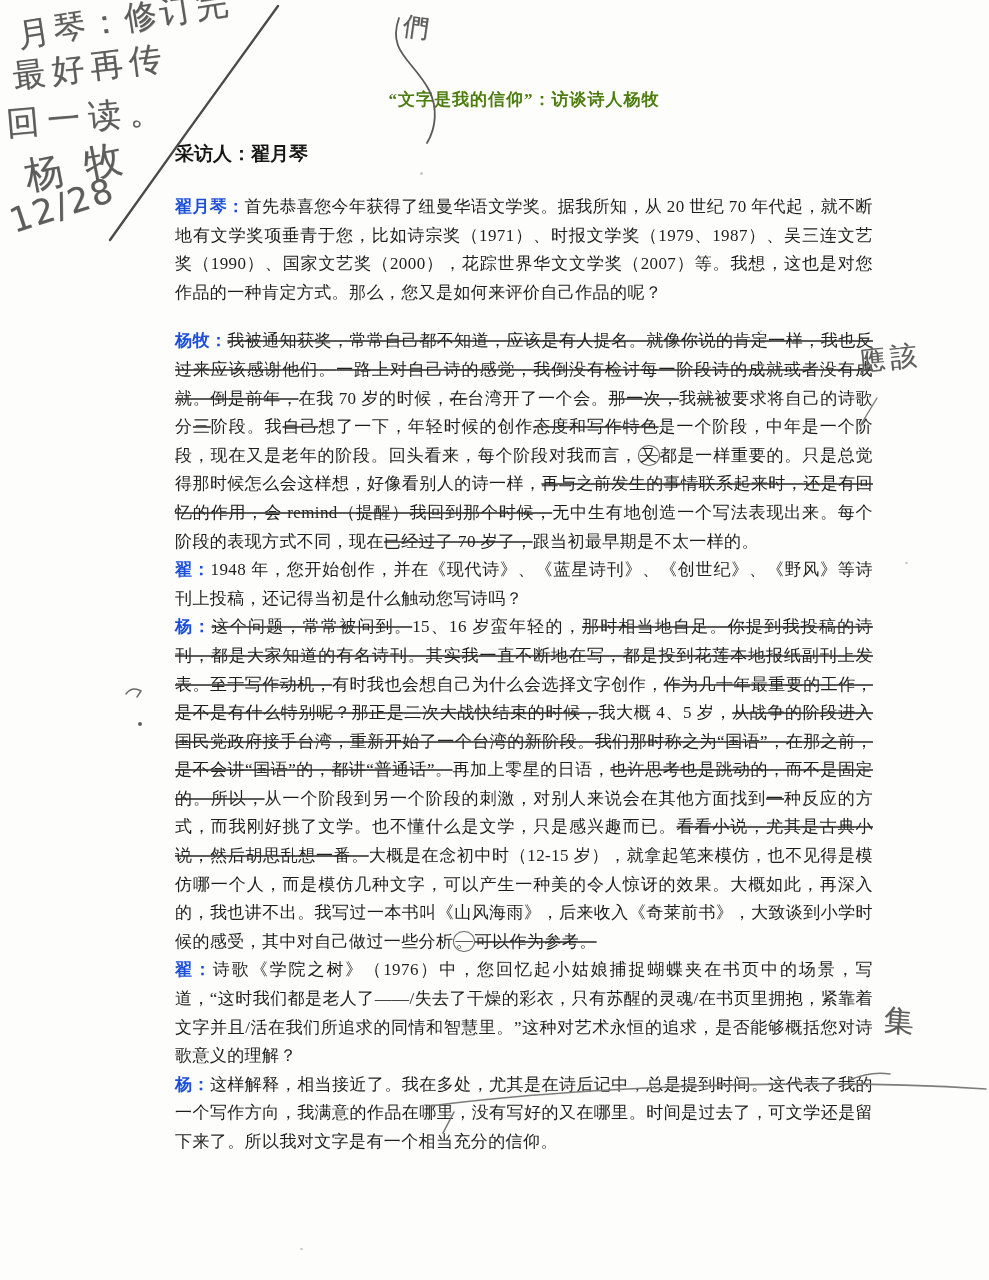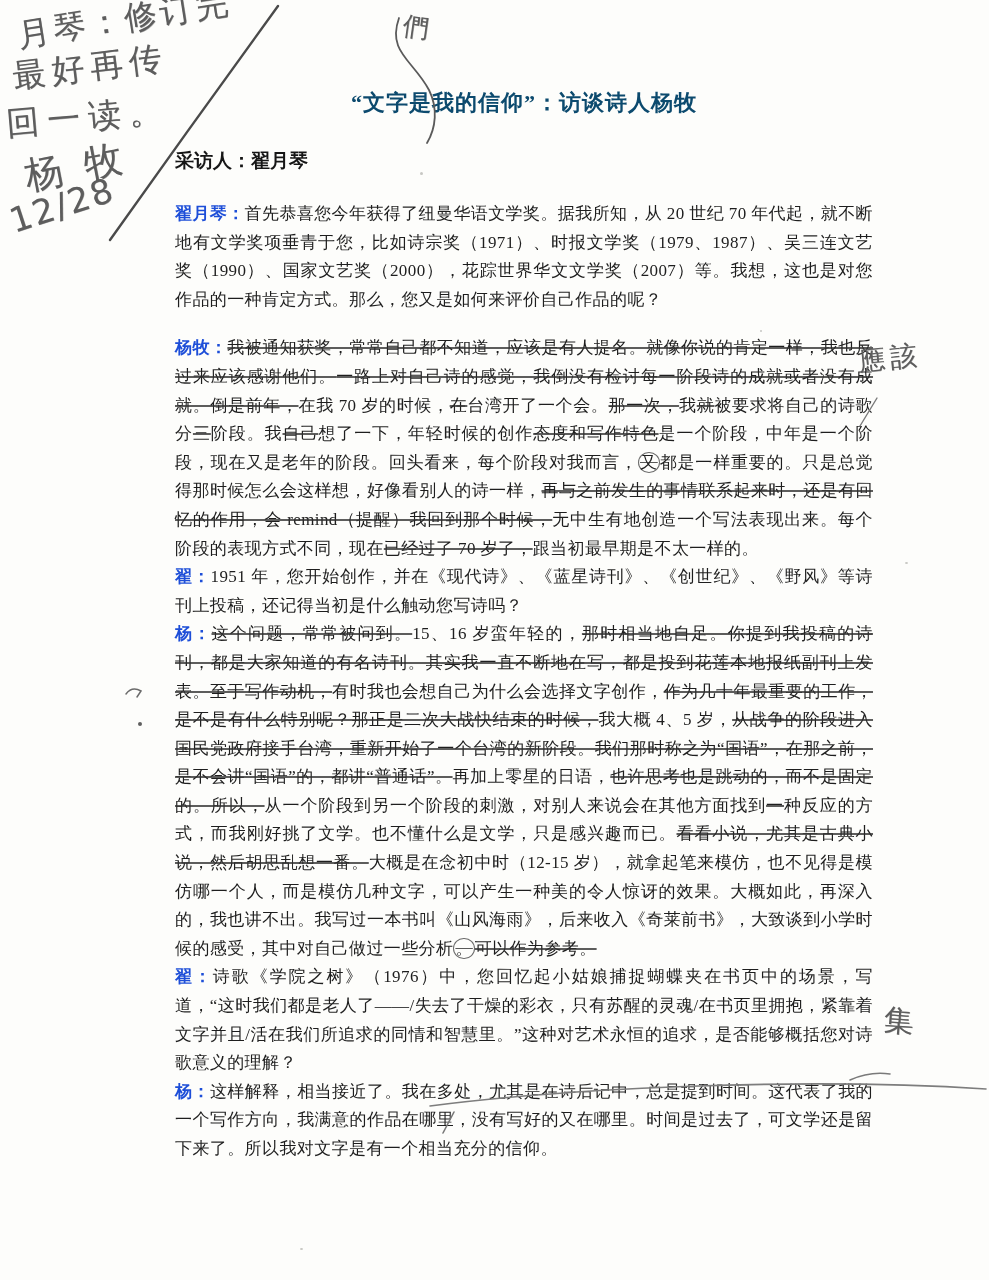--- a/index.html
+++ b/index.html
@@ -3,22 +3,22 @@
 <meta charset="utf-8">
 <style>
   html,body{margin:0;padding:0;background:#e8e8e6;}
   .page{
     position:relative;width:989px;height:1280px;margin:0 auto;
     background:#fdfdfb;overflow:hidden;
     font-family:"Liberation Serif","DejaVu Serif",serif;color:#1c1c1c;
   }
   .doc{position:absolute;left:175px;top:88px;width:698px;}
   .title{
-    margin:0 0 30px 0;text-align:center;font-size:22px;font-weight:bold;
-    letter-spacing:1px;color:#0c4a6e;
+    margin:0 0 30px 0;text-align:center;font-size:17px;font-weight:bold;
+    letter-spacing:1px;color:#4d7c0f;
   }
   .subtitle{
     margin:0 0 26px 0;font-size:19px;font-weight:bold;color:#161616;
   }
   .para{
     margin:0;font-size:17px;line-height:28.6px;text-align:justify;
     letter-spacing:0.4px;color:#1e1e1e;
   }
   .para.gap{margin-top:20px;}
   .speaker{font-weight:bold;color:#1d4ed8;}
@@ -55,21 +55,21 @@
 <body>
 
 <div class="page">
 
   <div class="doc">
     <h1 class="title">“文字是我的信仰”：访谈诗人杨牧</h1>
     <h2 class="subtitle">采访人：翟月琴</h2>
     <div>
         <p class="para"><span class="speaker">翟月琴：</span><span>首先恭喜您今年获得了纽曼华语文学奖。据我所知，从 20 世纪 70 年代起，就不断地有文学奖项垂青于您，比如诗宗奖（1971）、时报文学奖（1979、1987）、吴三连文艺奖（1990）、国家文艺奖（2000），花踪世界华文文学奖（2007）等。我想，这也是对您作品的一种肯定方式。那么，您又是如何来评价自己作品的呢？</span></p>
         <p class="para gap"><span class="speaker">杨牧：</span><span class="struck">我被通知获奖，常常自己都不知道，应该是有人提名。就像你说的肯定一样，我也反过来应该感谢他们。</span><span class="struck">一路上对自己诗的感觉，我倒没有检讨每一阶段诗的成就或者没有成就。倒是前年，</span><span>在我 70 岁的时候，</span><span class="struck">在</span><span>台湾开了一个会。</span><span class="struck">那一次，</span><span>我</span><span class="struck">就</span><span>被要求将自己的诗歌分</span><span class="struck">三</span><span>阶段。我</span><span class="struck">自己</span><span>想了一下，年轻时候的创作</span><span class="struck">态度和写作特色</span><span>是一个阶段，中年是一个阶段，现在又是老年的阶段。回头看来，每个阶段对我而言，</span><span class="circ">又</span><span>都是一样重要的。只是总觉得那时候怎么会这样想，好像看别人的诗一样，</span><span class="struck">再与之前发生的事情联系起来时，还是有回忆的作用，会 remind（提醒）我回到那个时候，</span><span>无中生有地创造一个写法表现出来。每个阶段的表现方式不同，现在</span><span class="struck">已经过了 70 岁了，</span><span>跟当初最早期是不太一样的。</span></p>
-        <p class="para"><span class="speaker">翟：</span><span>1951 年，您开始创作，并在《现代诗》、《蓝星诗刊》、《创世纪》、《野风》等诗刊上投稿，还记得当初是什么触动您写诗吗？</span></p>
+        <p class="para"><span class="speaker">翟：</span><span>1948 年，您开始创作，并在《现代诗》、《蓝星诗刊》、《创世纪》、《野风》等诗刊上投稿，还记得当初是什么触动您写诗吗？</span></p>
         <p class="para"><span class="speaker">杨：</span><span class="struck">这个问题，常常被问到。</span><span>15、16 岁蛮年轻的，</span><span class="struck">那时相当地自足。你提到我投稿的诗刊，都是大家知道的有名诗刊。其实我一直不断地在写，都是投到花莲本地报纸副刊上发表。至于写作动机，</span><span>有时我也会想自己为什么会选择文字创作，</span><span class="struck">作为几十年最重要的工作，是不是有什么特别呢？那正是二次大战快结束的时候，</span><span>我大概 4、5 岁，</span><span class="struck">从战争的阶段进入国民党政府接手台湾，重新开始了一个台湾的新阶段。我们那时称之为“国语”，在那之前，是不会讲“国语”的，都讲“普通话”。</span><span>再加上零星的日语，</span><span class="struck">也许思考也是跳动的，而不是固定的。所以，</span><span>从一个阶段到另一个阶段的刺激，对别人来说会在其他方面找到</span><span class="struck">一</span><span>种反应的方式，而我刚好挑了文学。也不懂什么是文学，只是感兴趣而已。</span><span class="struck">看看小说，尤其是古典小说，然后胡思乱想一番。</span><span>大概是在念初中时（12-15 岁），就拿起笔来模仿，也不见得是模仿哪一个人，而是模仿几种文字，可以产生一种美的令人惊讶的效果。大概如此，再深入的，我也讲不出。我写过一本书叫《山风海雨》，后来收入《奇莱前书》，大致谈到小学时候的感受，其中对自己做过一些分析</span><span class="circ">。</span><span class="struck">可以作为参考。</span></p>
         <p class="para"><span class="speaker">翟：</span><span>诗歌《学院之树》（1976）中，您回忆起小姑娘捕捉蝴蝶夹在书页中的场景，写道，“这时我们都是老人了——/失去了干燥的彩衣，只有苏醒的灵魂/在书页里拥抱，紧靠着文字并且/活在我们所追求的同情和智慧里。”这种对艺术永恒的追求，是否能够概括您对诗歌意义的理解？</span></p>
         <p class="para"><span class="speaker">杨：</span><span>这样解释，相当接近了。我在多处，尤其是在诗后记中，总是提到时间。这代表了我的一个写作方向，我满意的作品在哪里，没有写好的又在哪里。时间是过去了，可文学还是留下来了。所以我对文字是有一个相当充分的信仰。</span></p>
       </div>
   </div>
 
   <div class="hw hw1">月琴：修订完</div>
   <div class="hw hw2">最好再传</div>
   <div class="hw hw3">回一读。</div>
   <div class="hw hw4">杨牧</div>

